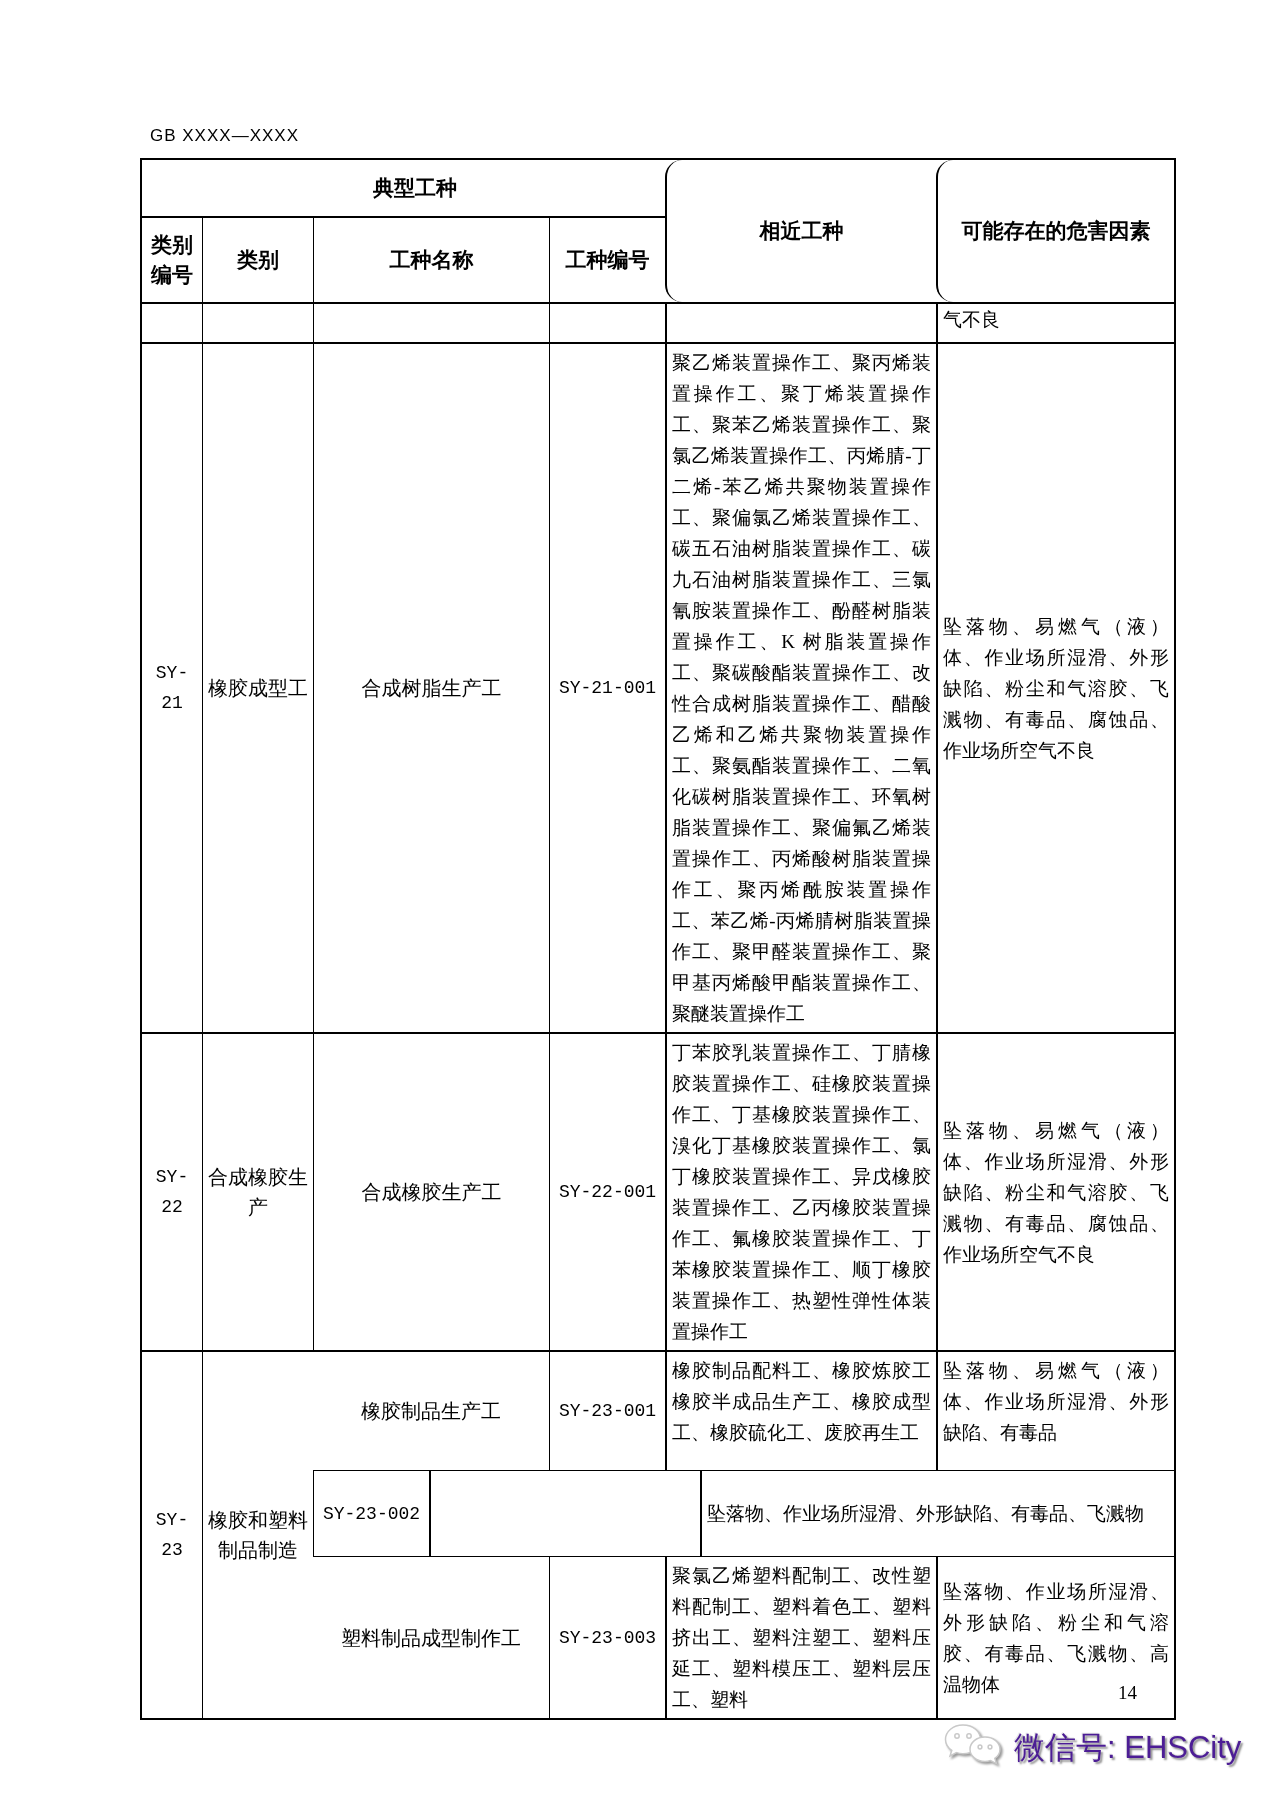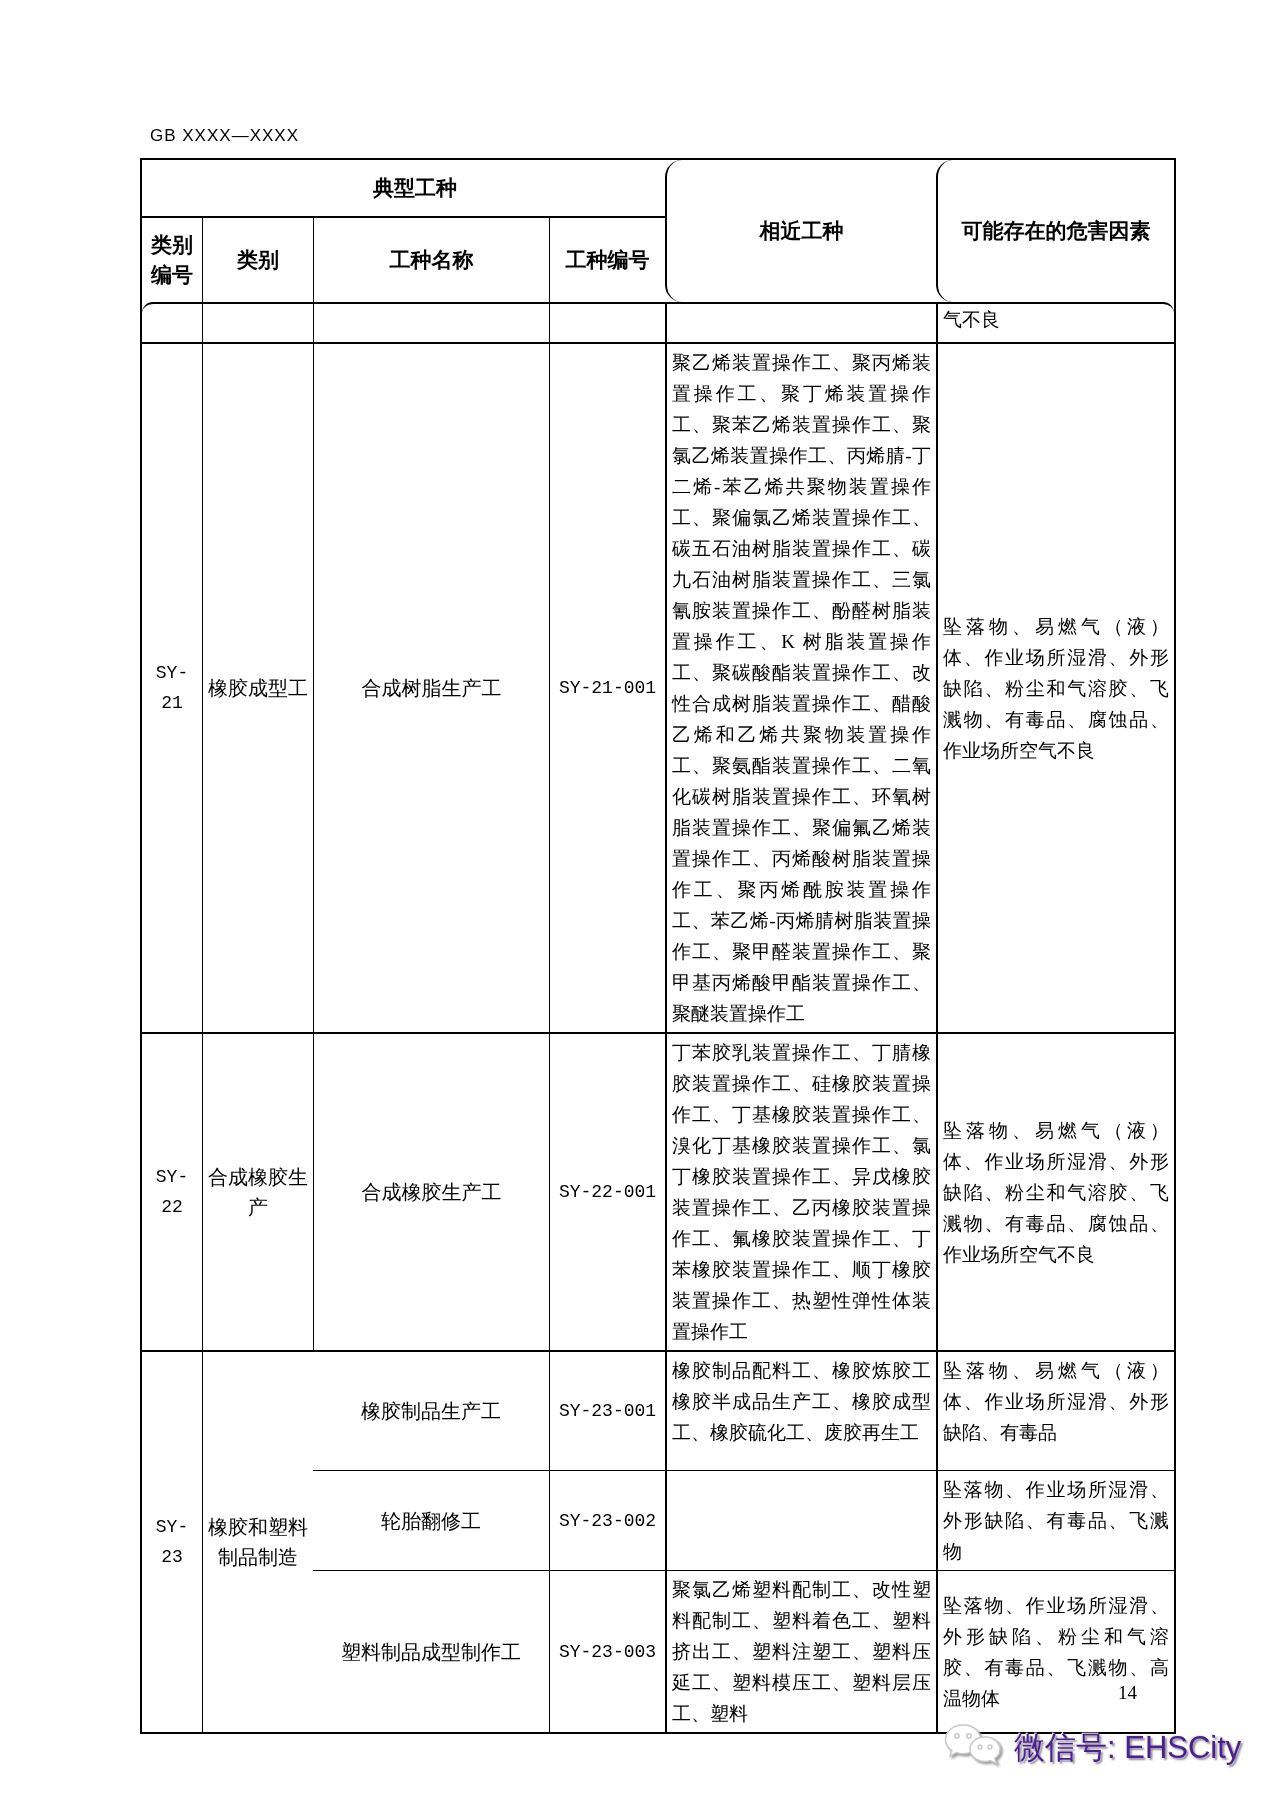--- a/index.html
+++ b/index.html
@@ -51,21 +51,21 @@
     text-align:justify; text-align-last:left; word-break:break-all;
   }
   .hazard-cell {
     display:flex; align-items:center;
   }
   .hazard-cell .inner {
     width:100%; font-size:19px; line-height:31px; padding:3px 5px;
     text-align:justify; text-align-last:left;
   }
   .hazard-top { align-items:flex-start; }
-  .row-carryover { min-height:40px;border-radius:11px; }
+  .row-carryover { min-height:40px; }
   .row-carryover .inner { line-height:28px; padding:2px 5px; }
   .row-sy21 { min-height:645px; }
   .row-sy22 { min-height:292px; }
   .sy23-sub { display:flex; border-top:1px solid #000; }
   .sy23-sub:first-child { border-top:none; }
   .sy23-right { flex:1 1 auto; display:flex; flex-direction:column; }
   .sy23-sub .c3f { flex:0 0 236px; border-left:1px solid #000; display:flex; align-items:center; justify-content:center; text-align:center; font-size:20px; line-height:30px; }
   .sy23-sub .c3f { border-left:none; }
   .sy23-sub .c4f { flex:0 0 116px; border-left:1px solid #000; display:flex; align-items:center; justify-content:center; }
   .sy23-sub .c5f { flex:0 0 271px; border-left:2px solid #000; }
@@ -151,21 +151,20 @@
       <div class="sy23-sub sub1">
         <div class="c3f">橡胶制品生产工</div>
         <div class="c4f code">SY-23-001</div>
         <div class="c5f justify-cell">橡胶制品配料工、橡胶炼胶工橡胶半成品生产工、橡胶成型工、橡胶硫化工、废胶再生工</div>
         <div class="c6f hazard-cell hazard-top">
           <div class="inner">坠落物、易燃气（液）体、作业场所湿滑、外形缺陷、有毒品</div>
         </div>
       </div>
 
       <div class="sy23-sub sub2">
-        <div class="c3f">轮胎翻修工</div>
         <div class="c4f code">SY-23-002</div>
         <div class="c5f justify-cell"></div>
         <div class="c6f hazard-cell">
           <div class="inner">坠落物、作业场所湿滑、外形缺陷、有毒品、飞溅物</div>
         </div>
       </div>
 
       <div class="sy23-sub sub3">
         <div class="c3f">塑料制品成型制作工</div>
         <div class="c4f code">SY-23-003</div>

